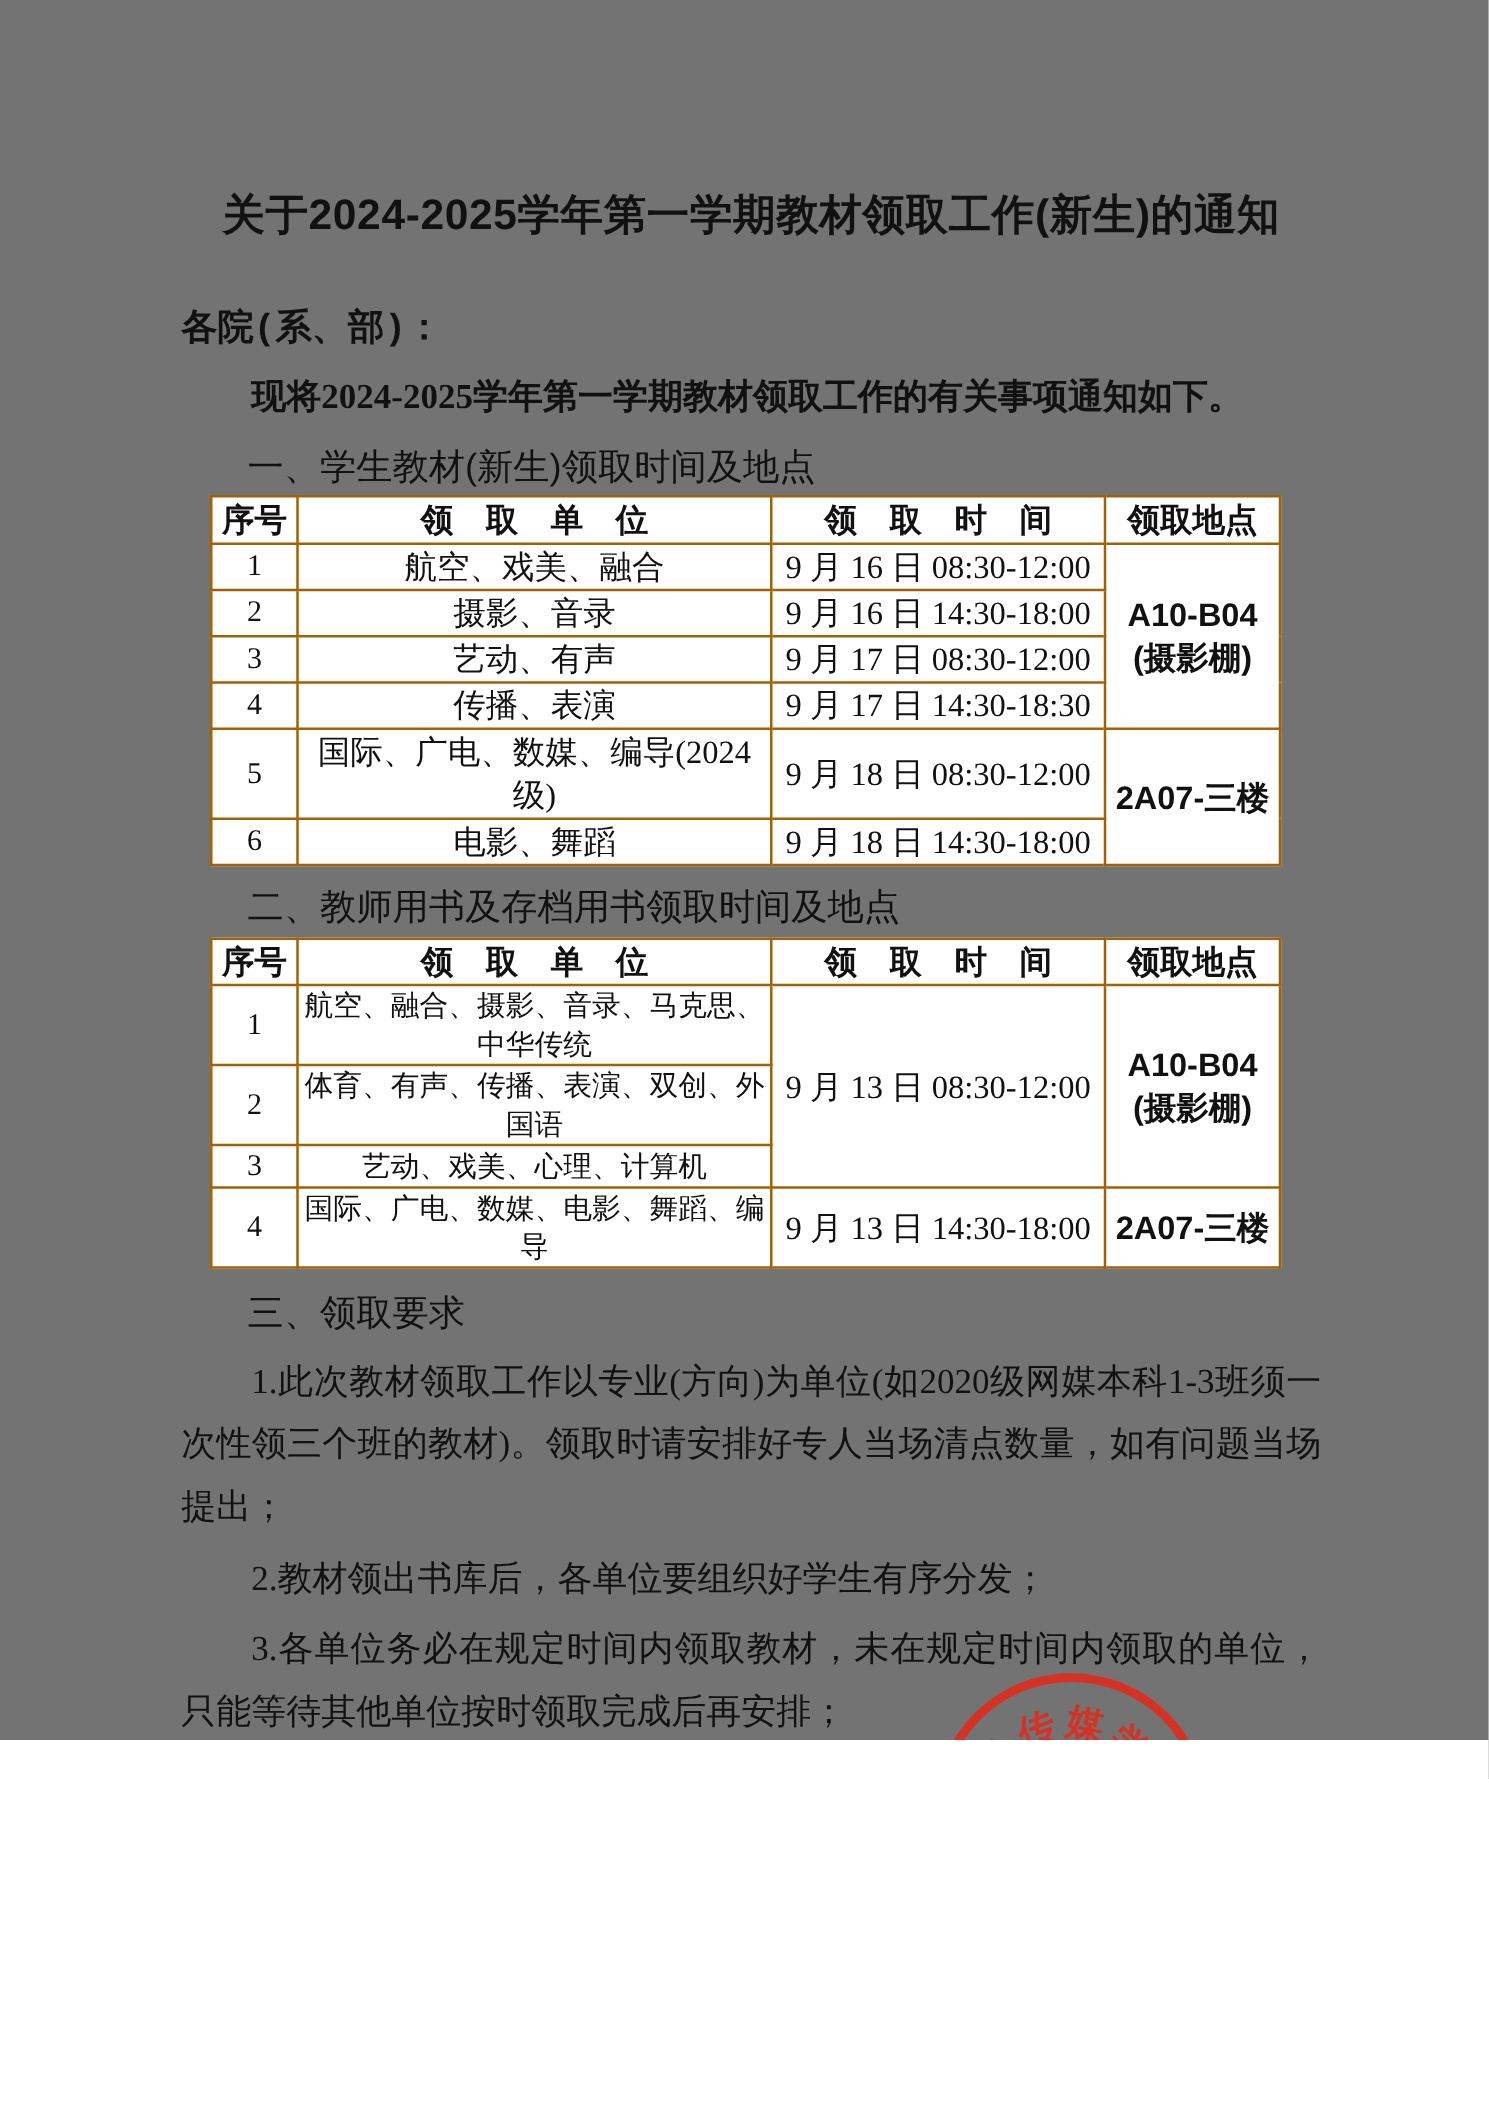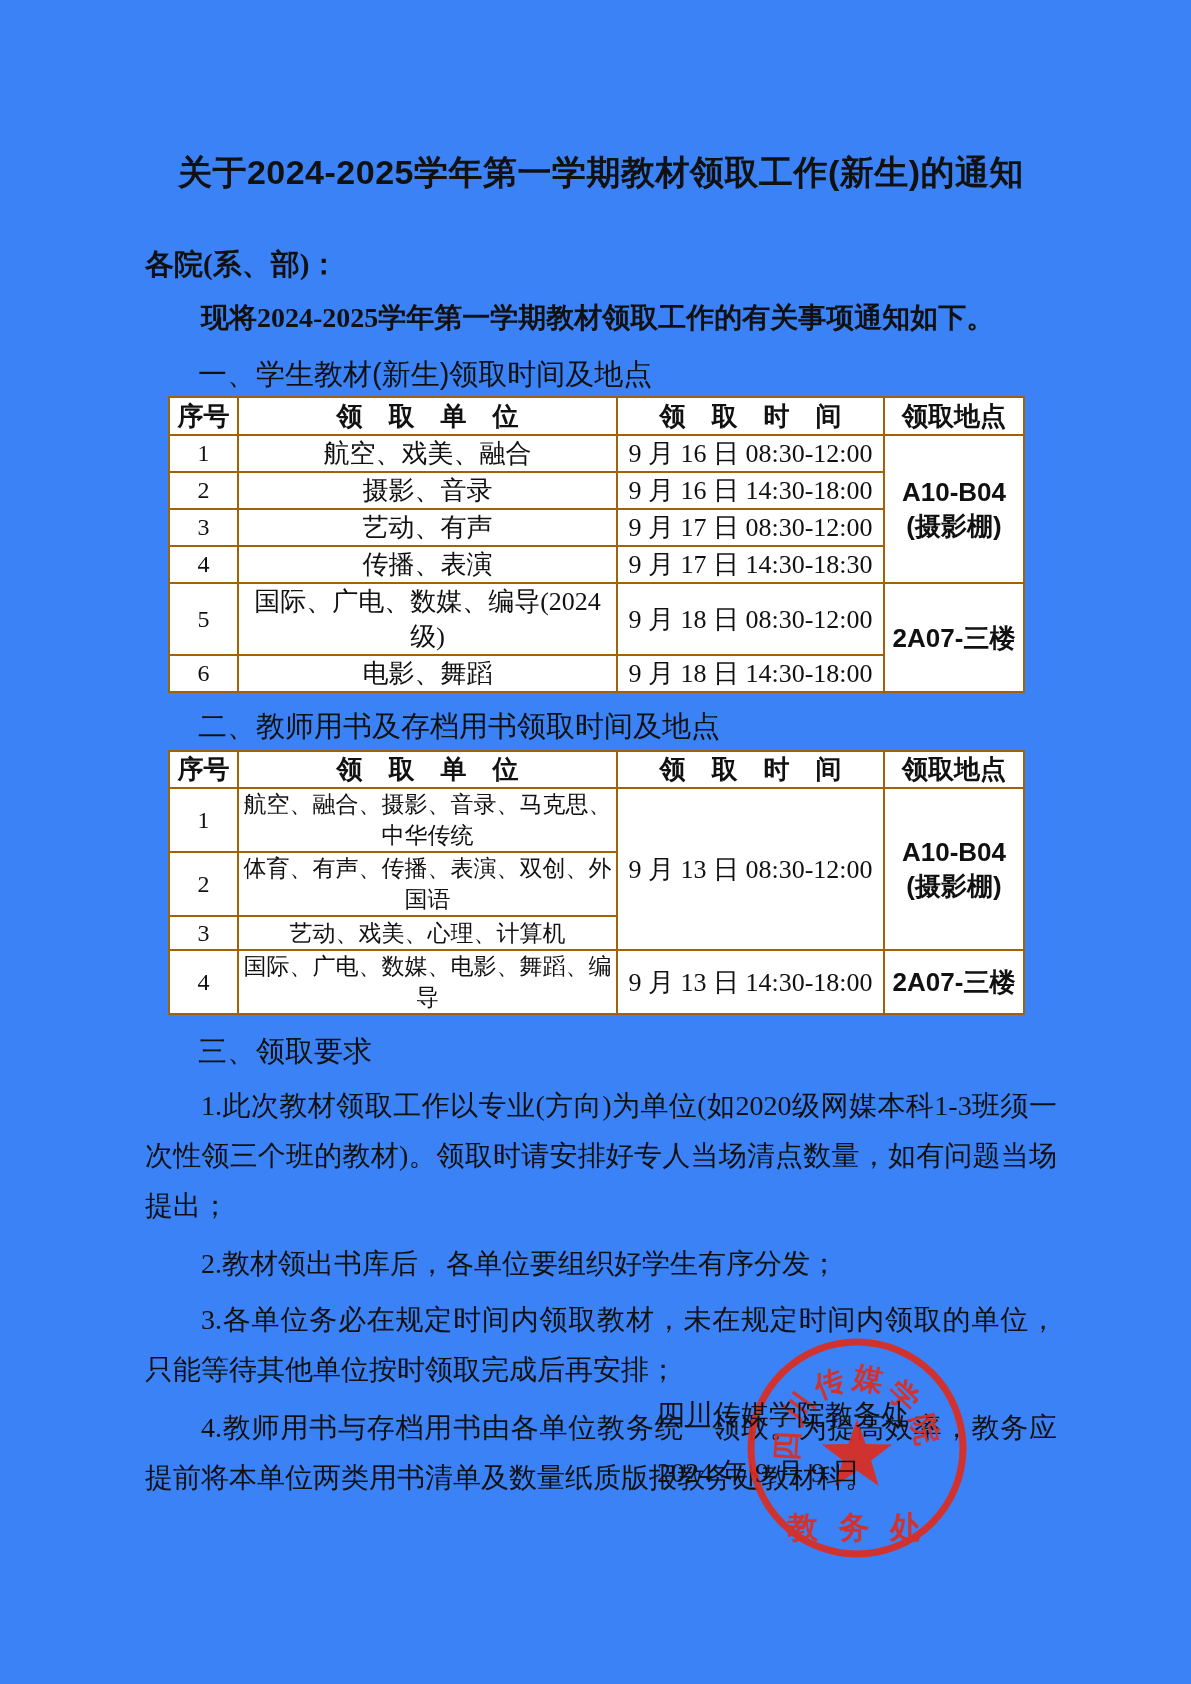--- a/index.html
+++ b/index.html
@@ -3,41 +3,41 @@
 <meta charset="utf-8">
 <style>
   html, body {
     margin: 0;
     padding: 0;
     background: #ffffff;
   }
   .page {
     position: relative;
     width: 1191px;
-    height: 1684px;
-    background: #3b82f6;
+    height: 1392px;
+    background: #737373;
     color: #111;
     font-family: "Liberation Serif", serif;
     box-sizing: border-box;
     padding: 150px 134px 0 145px;
     overflow: hidden;
   }
   .doc-title {
     margin: 0;
     font-family: "Liberation Sans", sans-serif;
     font-weight: bold;
     font-size: 34px;
     line-height: 44px;
     text-align: center;
     letter-spacing: 0.5px;
     white-space: nowrap;
   }
   .salutation {
     margin: 52px 0 0 0;
-    font-family: Liberation Serif, serif;
+    font-family: Liberation Mono, monospace;
     font-weight: bold;
     font-size: 29px;
     line-height: 36px;
   }
   .intro {
     margin: 18px 0 0 0;
     font-size: 28px;
     line-height: 36px;
     text-indent: 56px;
     font-weight: bold;

